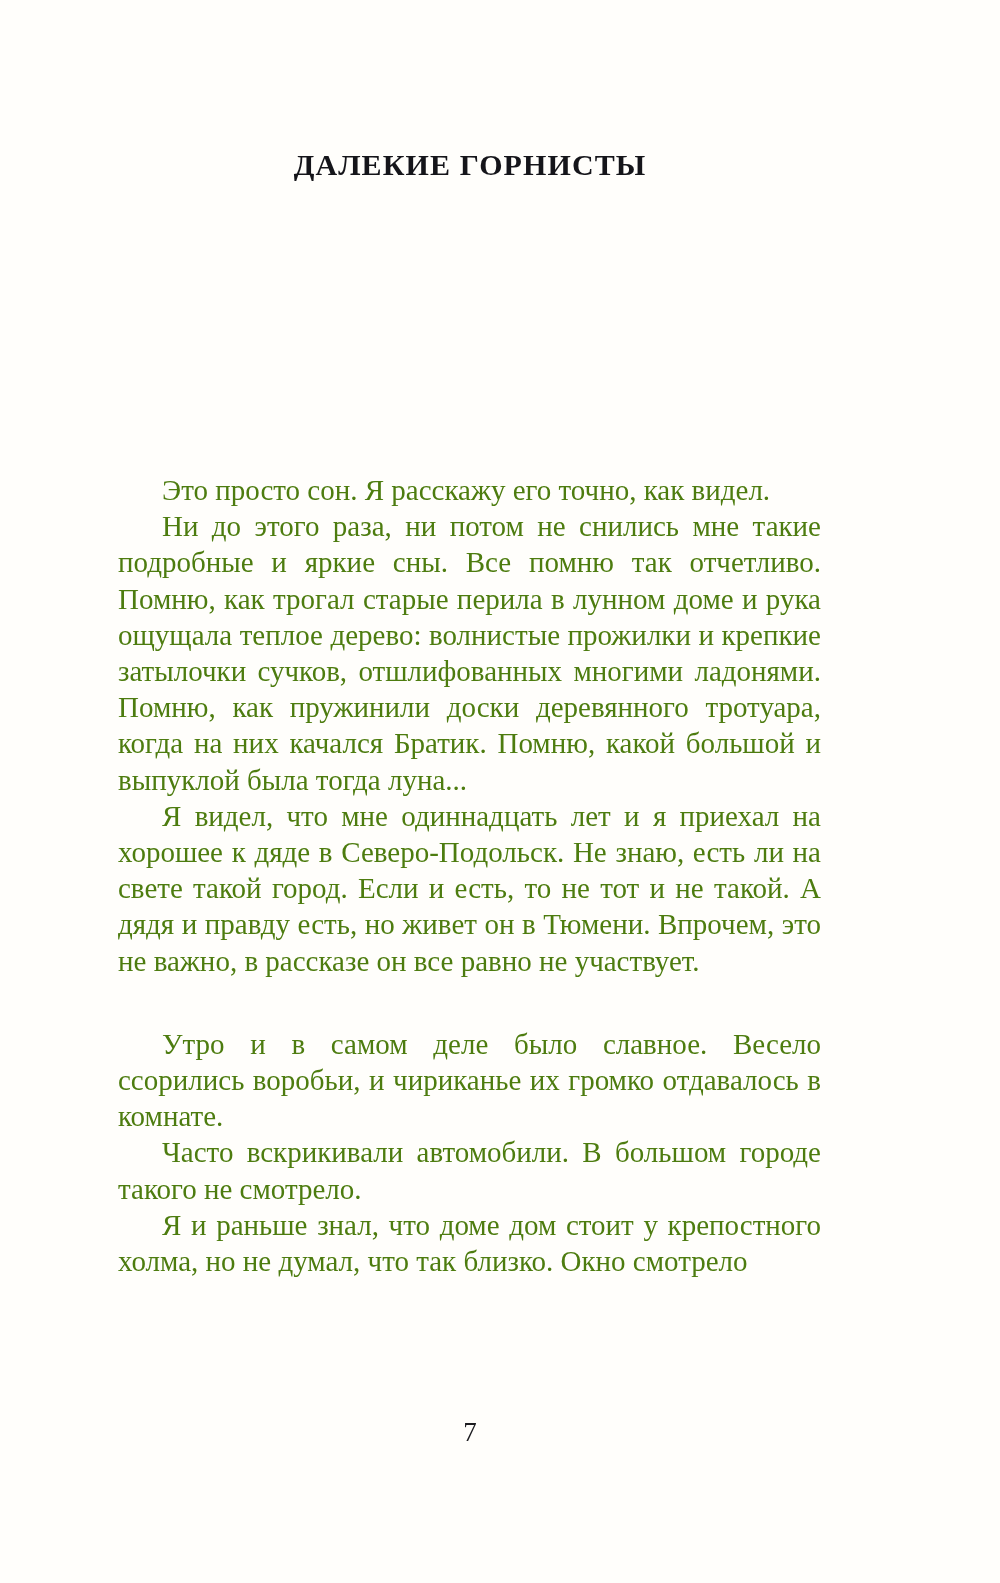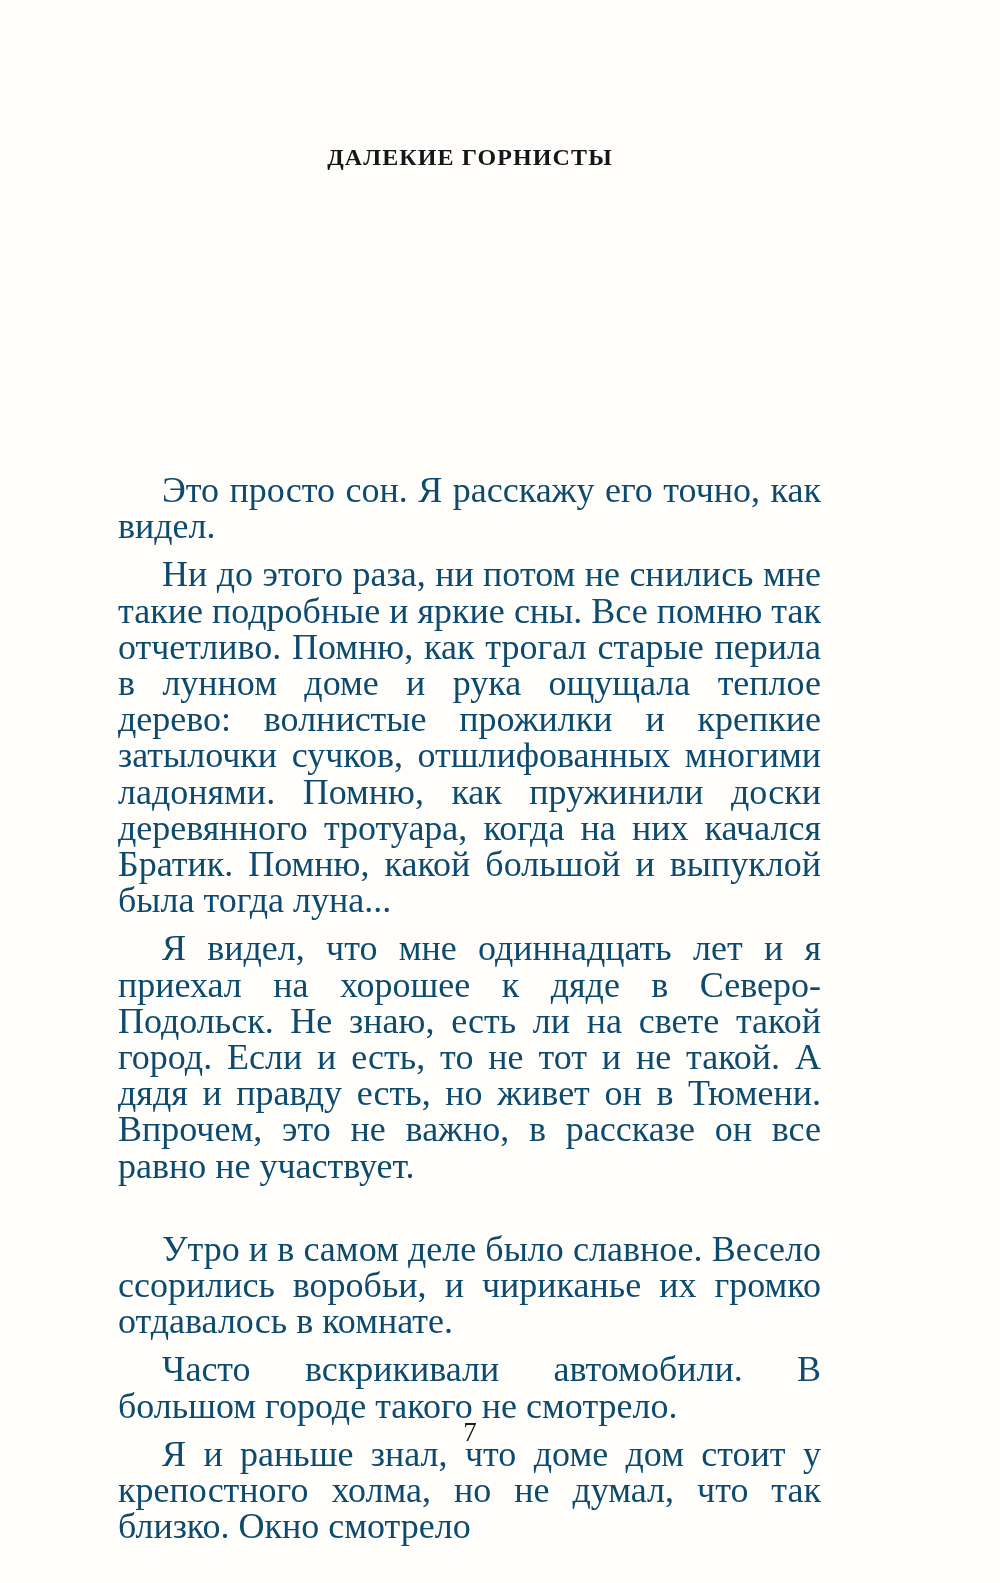--- a/index.html
+++ b/index.html
@@ -22,50 +22,50 @@
     background: #fffefb;
   }
 
   
   .chapter-title {
     position: absolute;
     left: 0;
     top: 128px;
     width: 940px;
     text-align: center;
-    font-size: 24px;
+    font-size: 30px;
     font-weight: bold;
     letter-spacing: 1.1px;
     color: #15151a;
     text-transform: uppercase;
     white-space: nowrap;
   }
 
   
   .text-column {
     position: absolute;
     left: 118px;
     top: 472px;
     width: 703px;
   }
 
   .para {
     margin: 0;
-    font-size: 36px;
+    font-size: 29px;
     line-height: 36.2px;
     text-align: justify;
     text-justify: inter-word;
     text-indent: 44px;
-    color: #0c4a6e;
+    color: #4d7c0f;
     -webkit-hyphens: manual;
     hyphens: manual;
   }
 
   .para + .para {
-    margin-top: 12px;
+    margin-top: 0;
   }
 
   
   .block-gap {
     height: 47px;
   }
 
   
   .folio {
     position: absolute;

